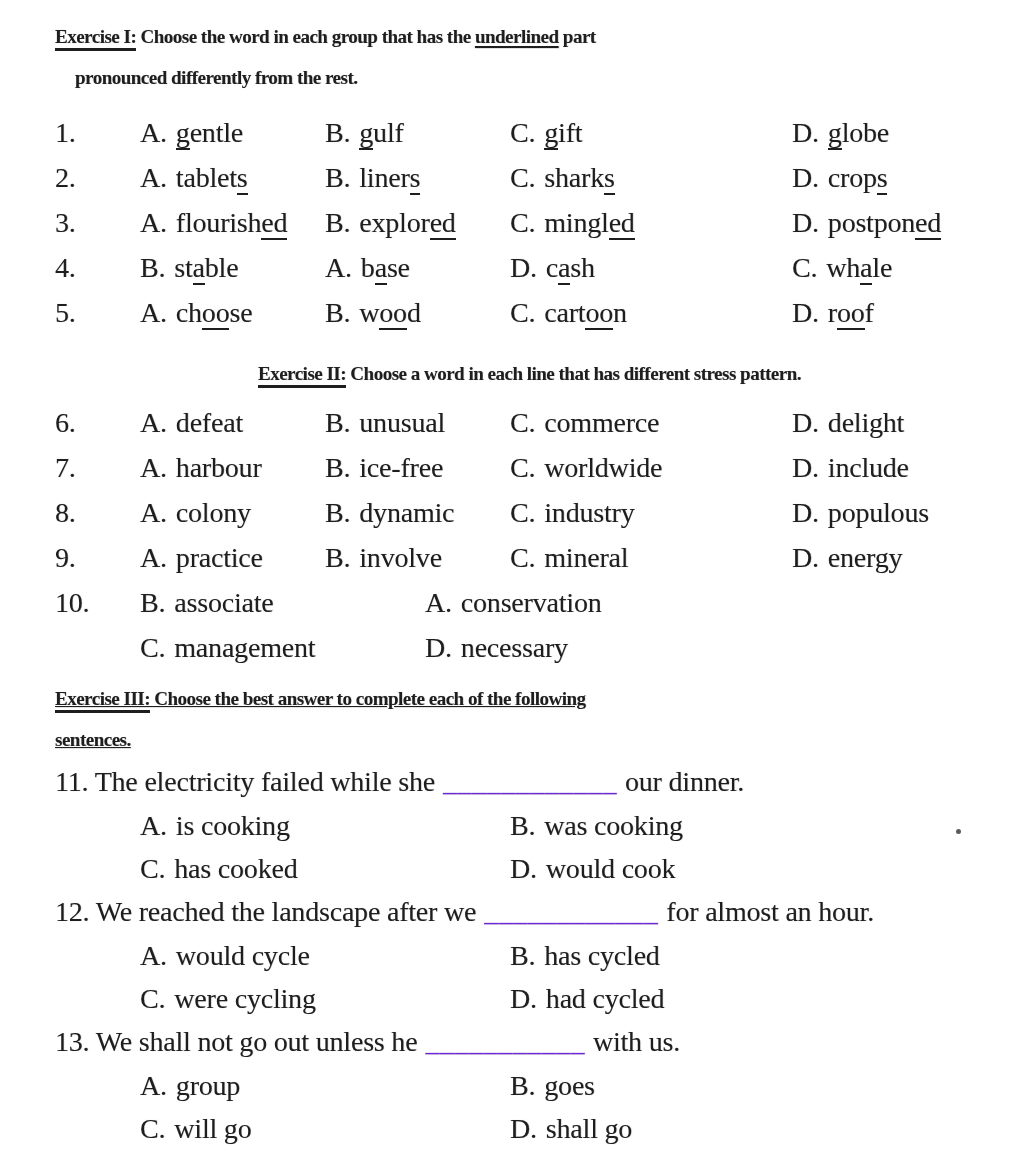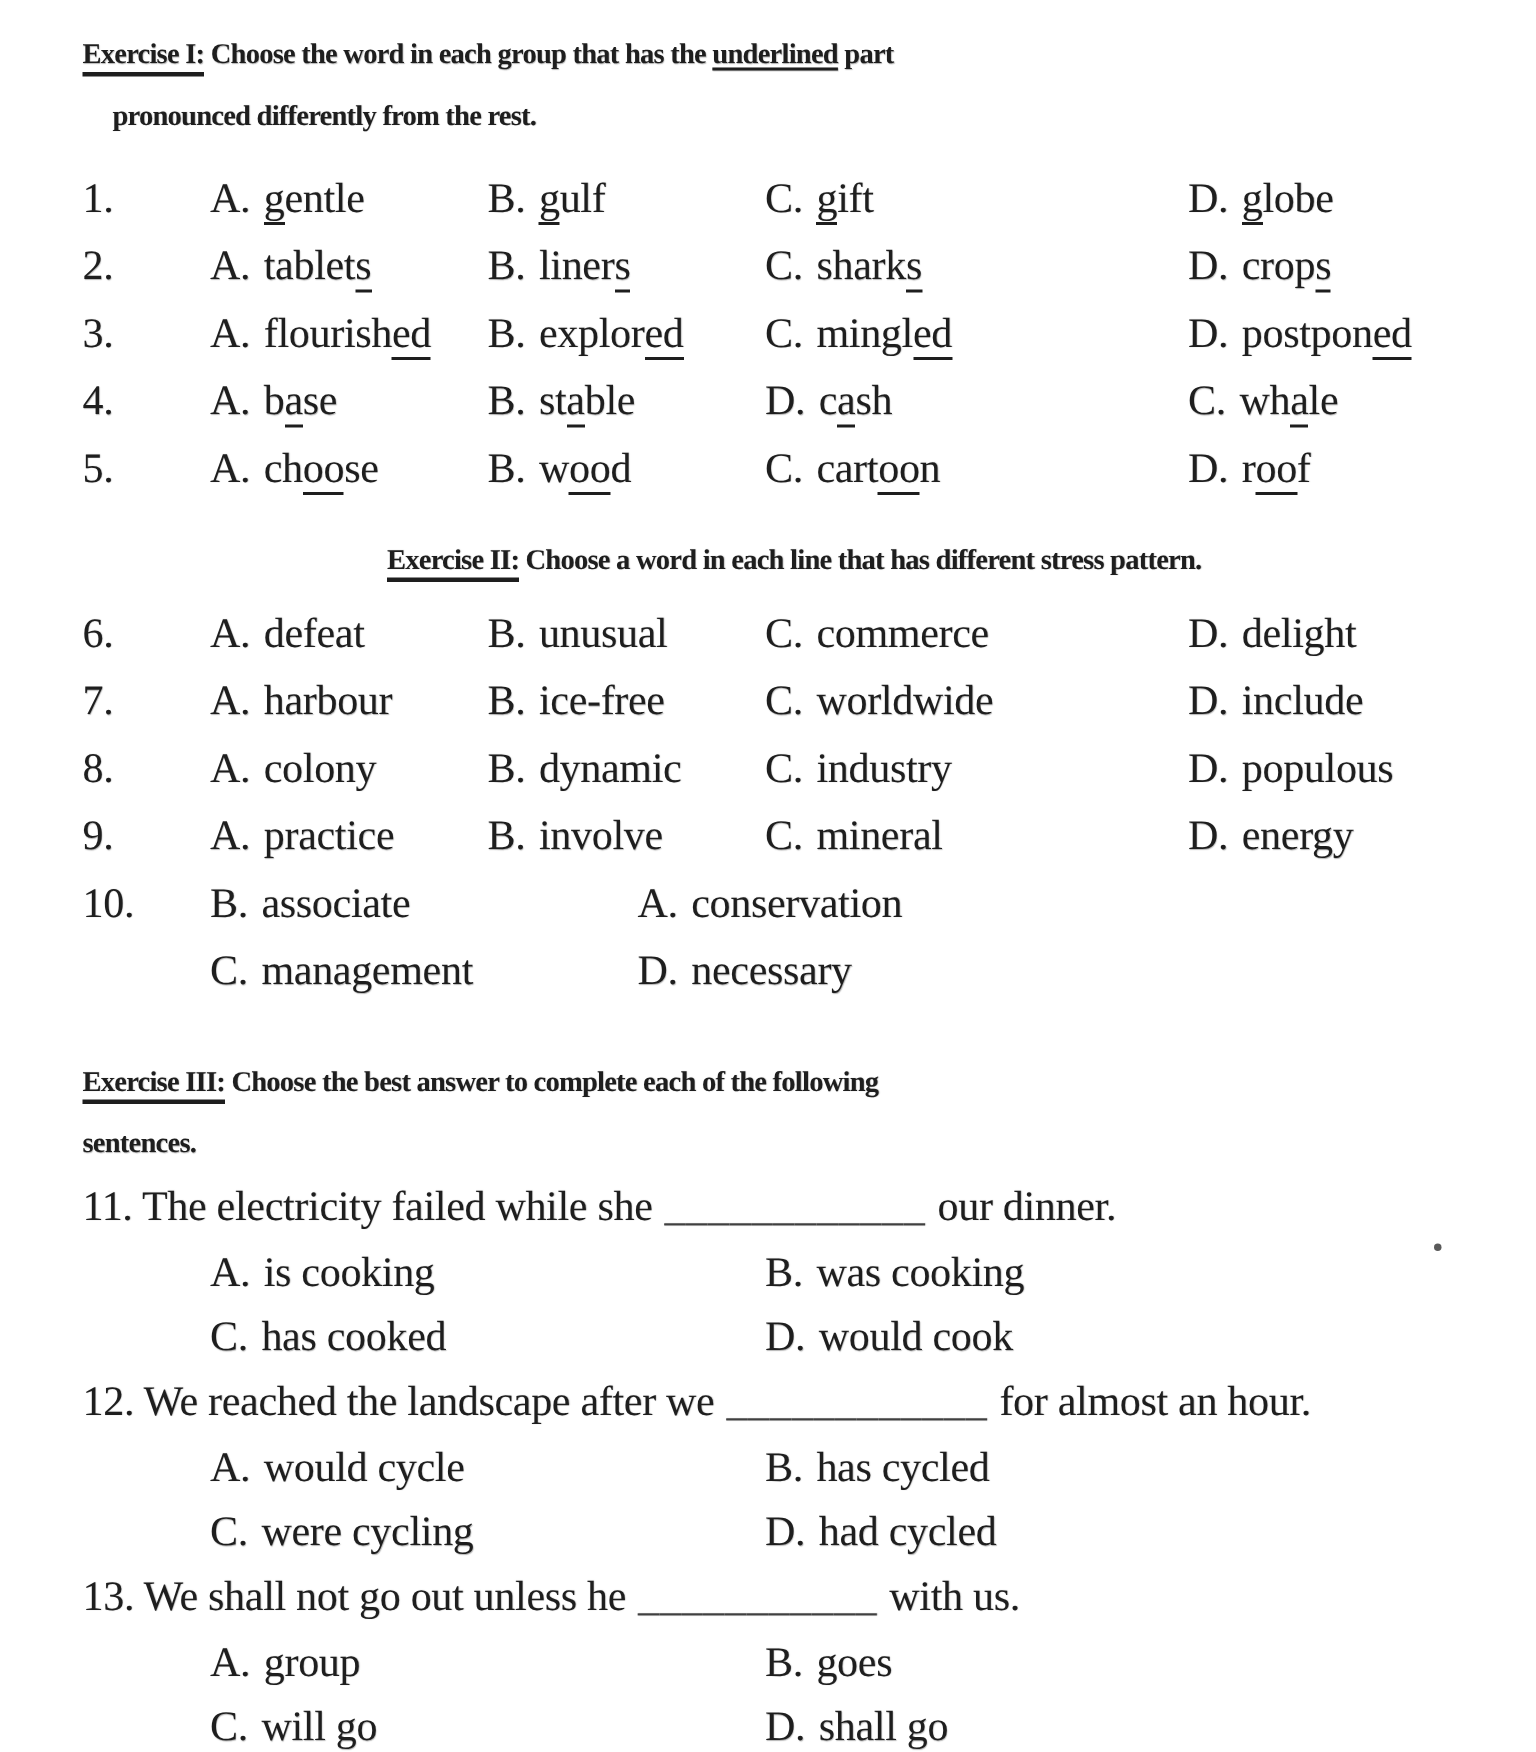--- a/index.html
+++ b/index.html
@@ -14,23 +14,23 @@
   .hline { line-height:41px; white-space:nowrap; }
   .indent2 { padding-left:20px; }
   .exlabel { border-bottom:3px solid #1e1e1e; padding-bottom:1px; }
   .uword { text-decoration:underline; text-decoration-thickness:2px; text-underline-offset:3px; }
   .row { display:grid; grid-template-columns:85px 185px 185px 282px 1fr; line-height:45px; }
   .row10 { display:grid; grid-template-columns:85px 285px 1fr; line-height:45px; }
   .letter { margin-right:9px; }
   .u { border-bottom:2px solid #1e1e1e; }
   .gap1 { margin-bottom:12px; }
   .ex2-head { margin-top:18px; margin-bottom:6px;text-align:center; }
-  .ex3-head { margin-top:31px; }
+  .ex3-head { margin-top:8px;text-decoration:underline; }
   .qstem { line-height:44px; white-space:nowrap; }
-  .blank { margin:0 8px; letter-spacing:0.5px; color:#404040; }
+  .blank { margin:0 8px; letter-spacing:0.5px; color:#6d28d9; }
   .qopts { display:grid; grid-template-columns:370px 1fr; margin-left:85px; line-height:43px; }
   .artifact-dot { position:absolute; left:956px; top:829px; width:5px; height:5px;
                   background:#5a5a5a; border-radius:50%; }
 </style>
 </head>
 <body>
 
 <div class="doc">
 
   <div class="heading gap1">
@@ -54,22 +54,22 @@
   </div>
   <div class="row">
     <span class="num">3.</span>
     <span class="opt"><span class="letter">A.</span><span class="word"><span>flourish</span><span class="u">ed</span><span></span></span></span>
     <span class="opt"><span class="letter">B.</span><span class="word"><span>explor</span><span class="u">ed</span><span></span></span></span>
     <span class="opt"><span class="letter">C.</span><span class="word"><span>mingl</span><span class="u">ed</span><span></span></span></span>
     <span class="opt"><span class="letter">D.</span><span class="word"><span>postpon</span><span class="u">ed</span><span></span></span></span>
   </div>
   <div class="row">
     <span class="num">4.</span>
+    <span class="opt"><span class="letter">B.</span><span class="word"><span>st</span><span class="u">a</span><span>ble</span></span></span>
     <span class="opt"><span class="letter">A.</span><span class="word"><span>b</span><span class="u">a</span><span>se</span></span></span>
-    <span class="opt"><span class="letter">B.</span><span class="word"><span>st</span><span class="u">a</span><span>ble</span></span></span>
     <span class="opt"><span class="letter">D.</span><span class="word"><span>c</span><span class="u">a</span><span>sh</span></span></span>
     <span class="opt"><span class="letter">C.</span><span class="word"><span>wh</span><span class="u">a</span><span>le</span></span></span>
   </div>
   <div class="row">
     <span class="num">5.</span>
     <span class="opt"><span class="letter">A.</span><span class="word"><span>ch</span><span class="u">oo</span><span>se</span></span></span>
     <span class="opt"><span class="letter">B.</span><span class="word"><span>w</span><span class="u">oo</span><span>d</span></span></span>
     <span class="opt"><span class="letter">C.</span><span class="word"><span>cart</span><span class="u">oo</span><span>n</span></span></span>
     <span class="opt"><span class="letter">D.</span><span class="word"><span>r</span><span class="u">oo</span><span>f</span></span></span>
   </div>

